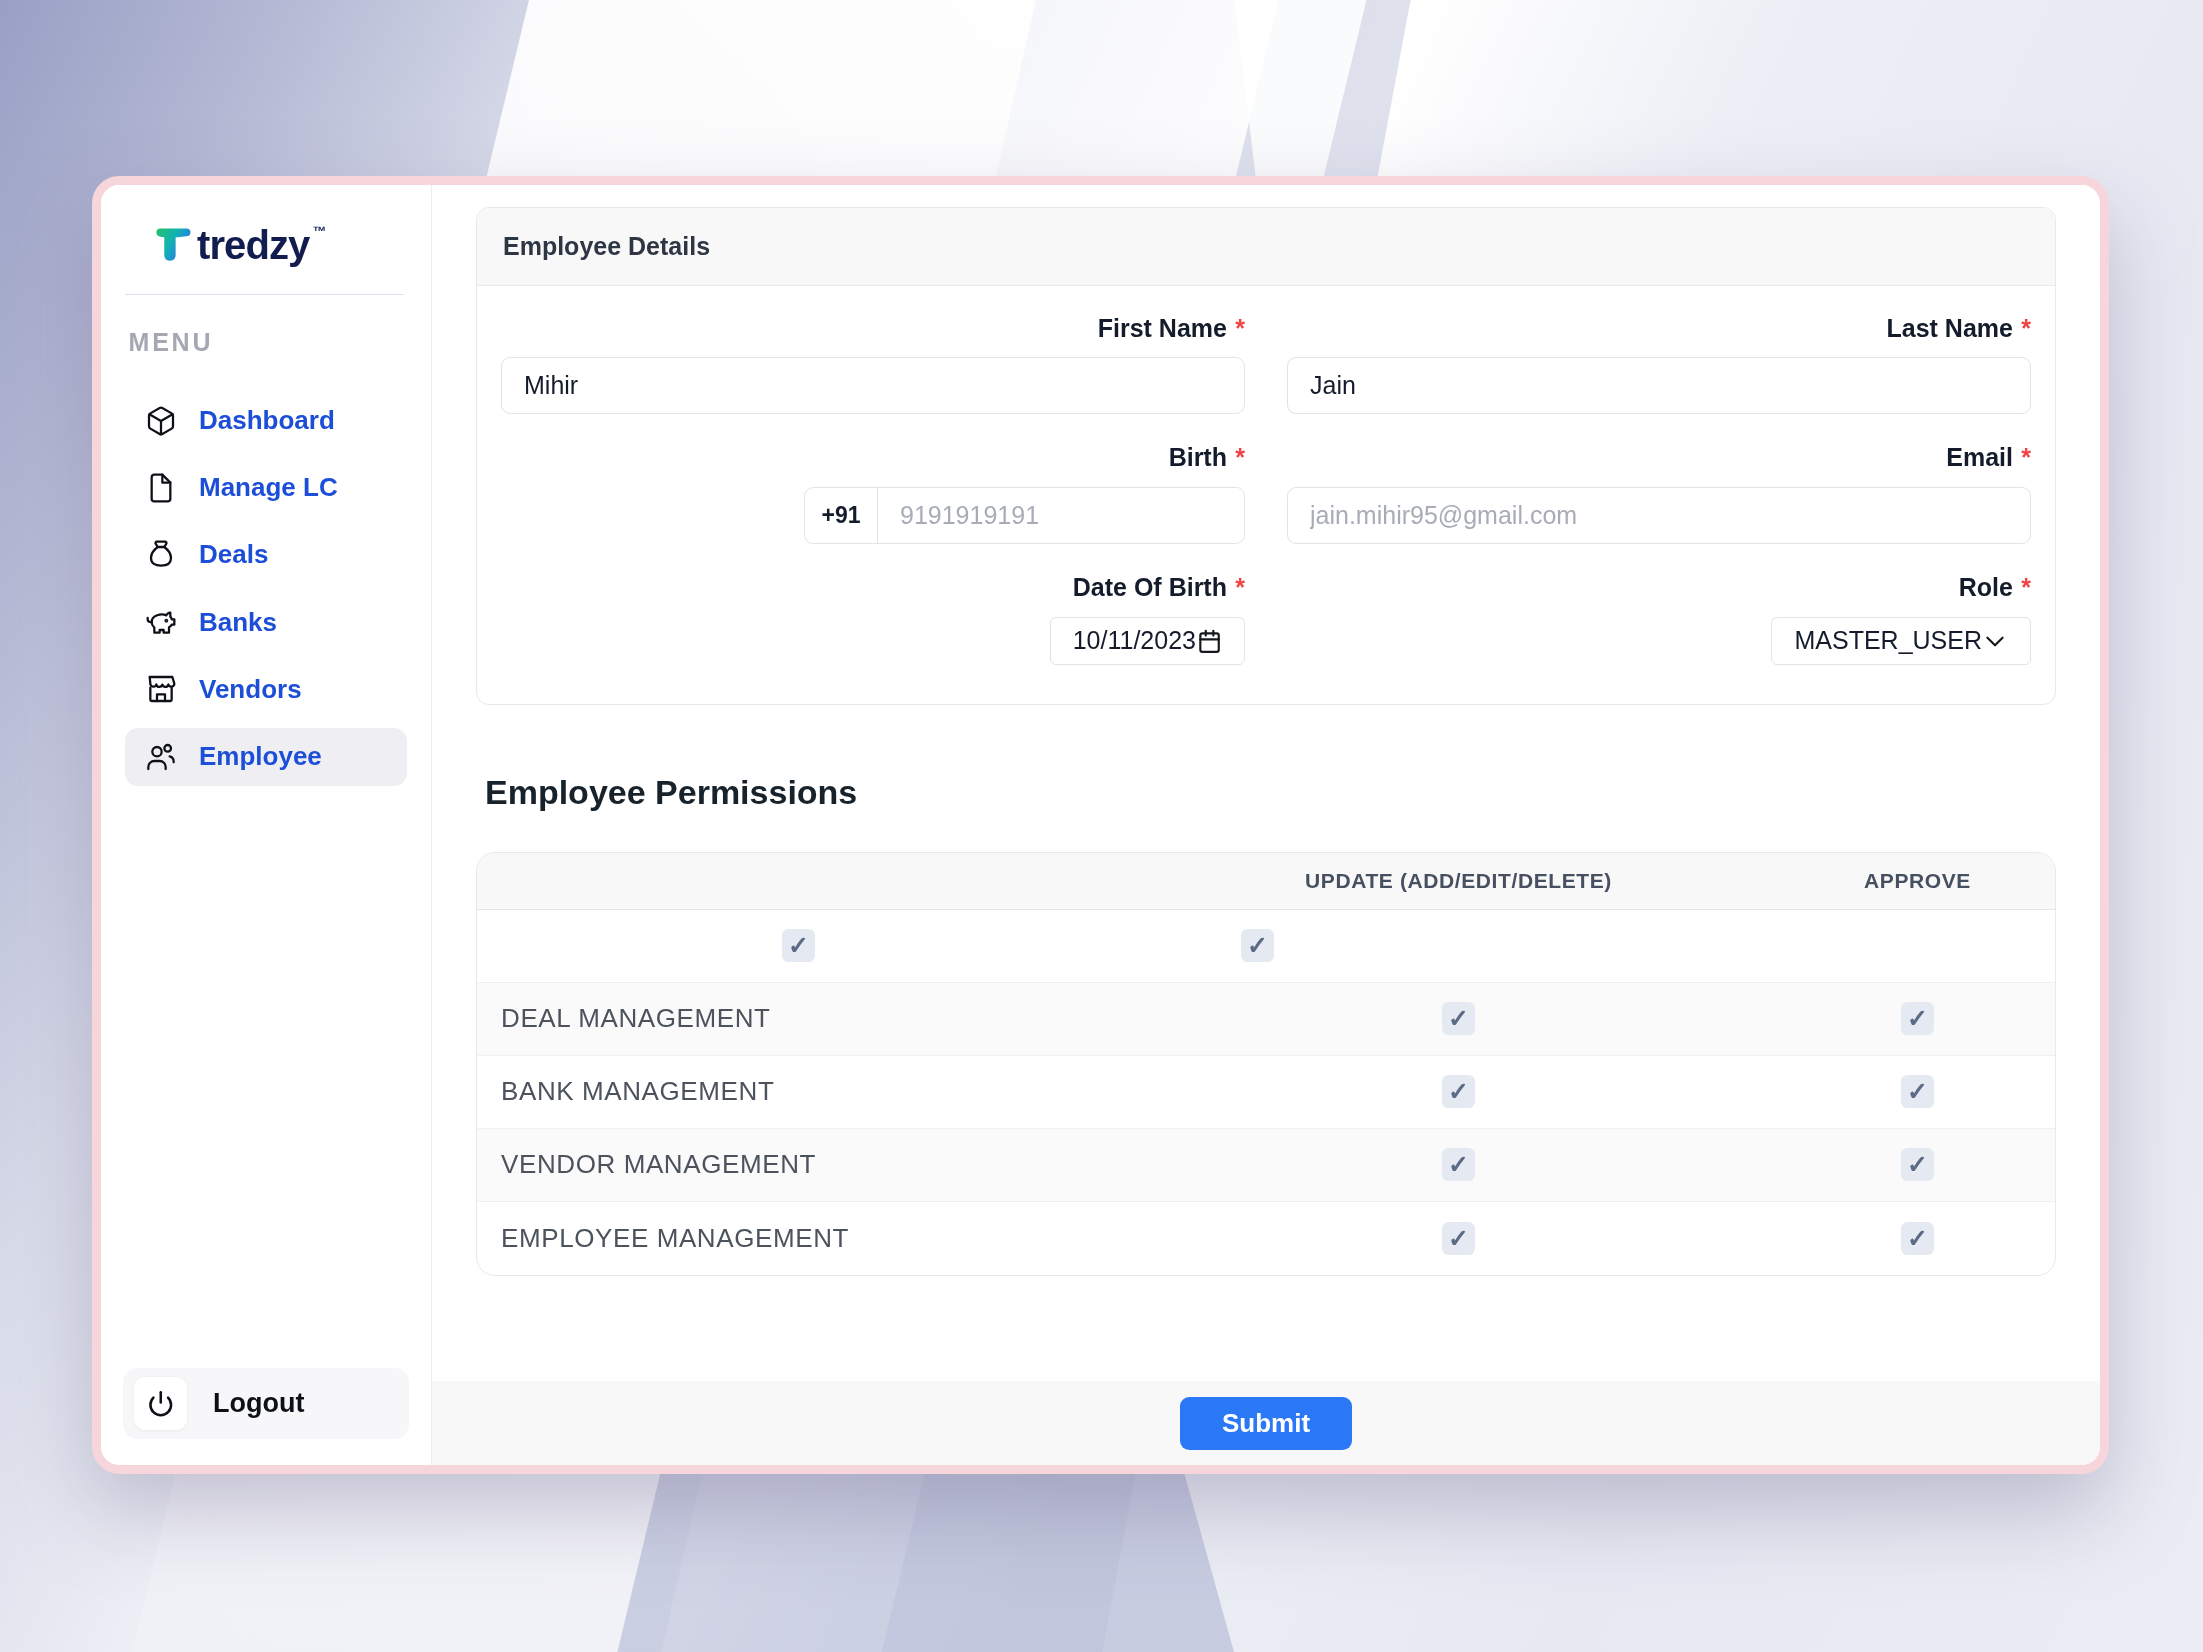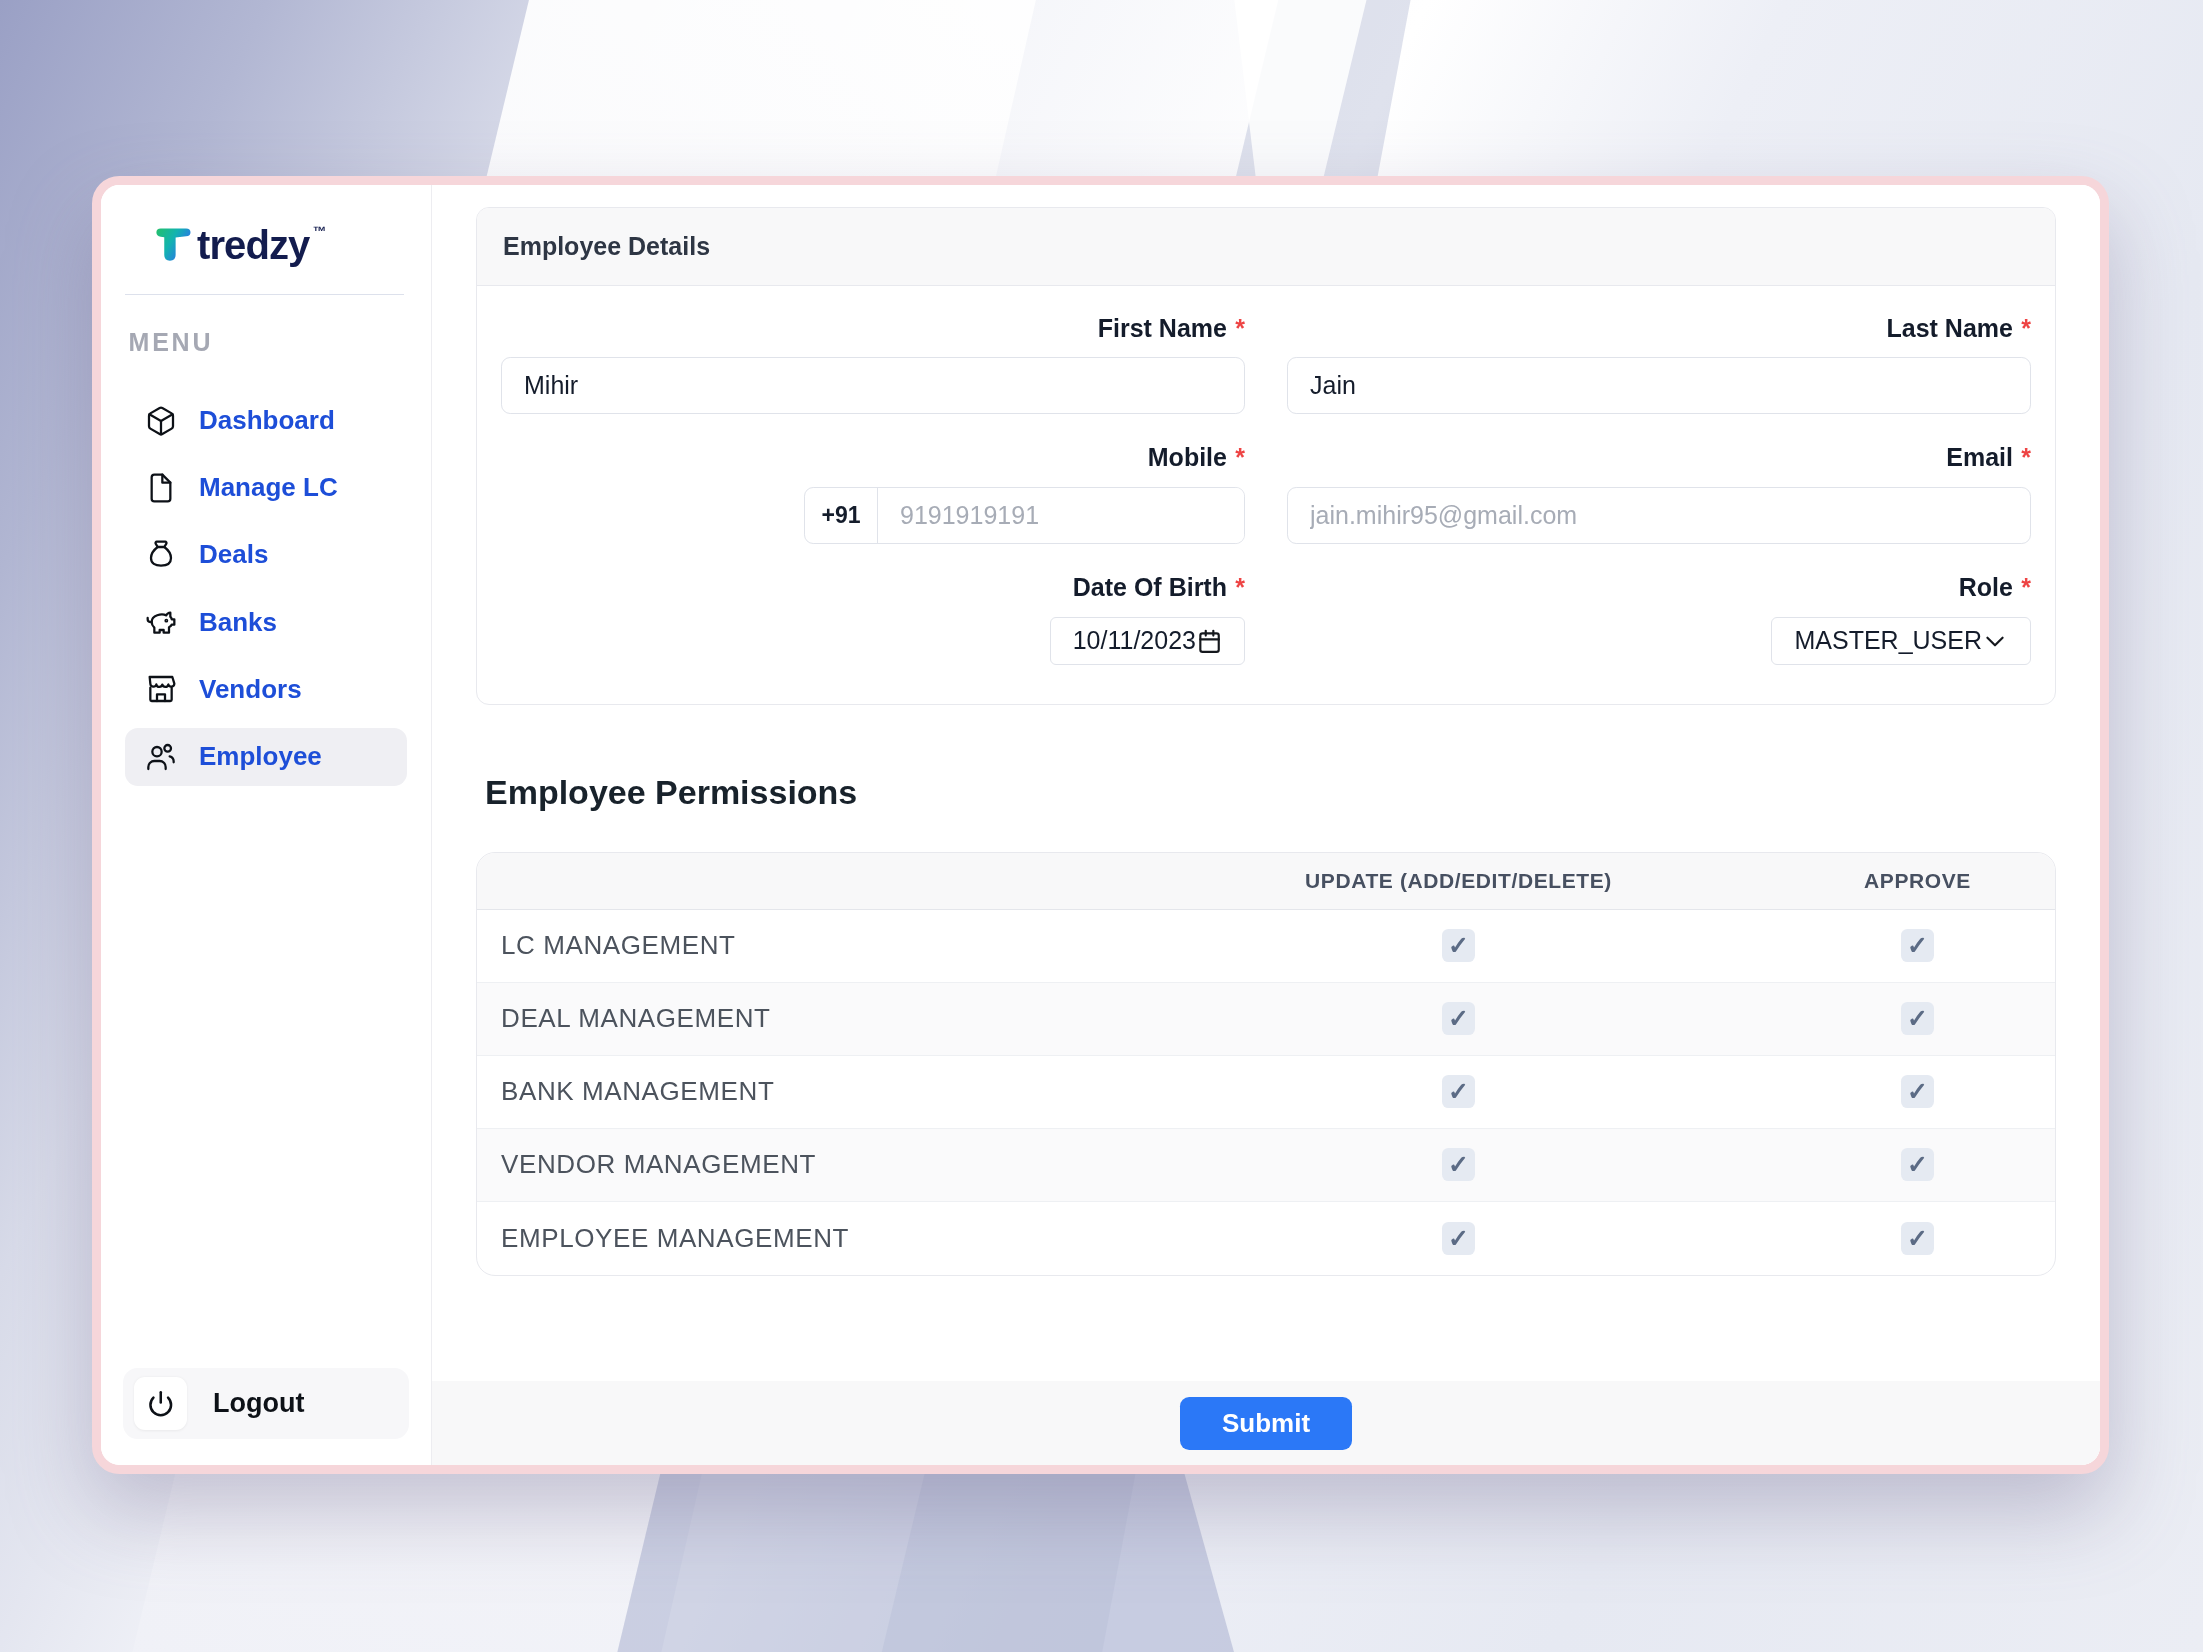--- a/index.html
+++ b/index.html
@@ -190,21 +190,21 @@
             <div class="flabel"><span>First Name</span><span class="req">*</span></div>
             <input class="tinput" type="text" value="Mihir" style="">
           </div>
 
           <div class="field">
             <div class="flabel"><span>Last Name</span><span class="req">*</span></div>
             <input class="tinput" type="text" value="Jain" style="">
           </div>
 
           <div class="field">
-            <div class="flabel"><span>Mobile</span><span class="req">*</span></div>
+            <div class="flabel"><span>Birth</span><span class="req">*</span></div>
             <div class="mobile-wrap">
               <span class="prefix">+91</span>
               <input class="tinput" type="text" placeholder="9191919191" style="">
             </div>
           </div>
 
           <div class="field">
             <div class="flabel"><span>Email</span><span class="req">*</span></div>
             <input class="tinput" type="text" placeholder="jain.mihir95@gmail.com" style="">
           </div>
@@ -238,21 +238,20 @@
       <div class="perm-title">Employee Permissions</div>
 
       <div class="perm-table">
         <div class="thead">
           <div class="col-label"></div>
           <div class="col-update">UPDATE (ADD/EDIT/DELETE)</div>
           <div class="col-approve">APPROVE</div>
         </div>
         <div id="perm-rows">
             <div class="prow">
-              <div class="row-label">LC MANAGEMENT</div>
               <div class="cellc ">
                 <span class="checkbox">✓</span>
               </div>
               <div class="cellc ap">
                 <span class="checkbox">✓</span>
               </div>
             </div>
             <div class="prow">
               <div class="row-label">DEAL MANAGEMENT</div>
               <div class="cellc ">

